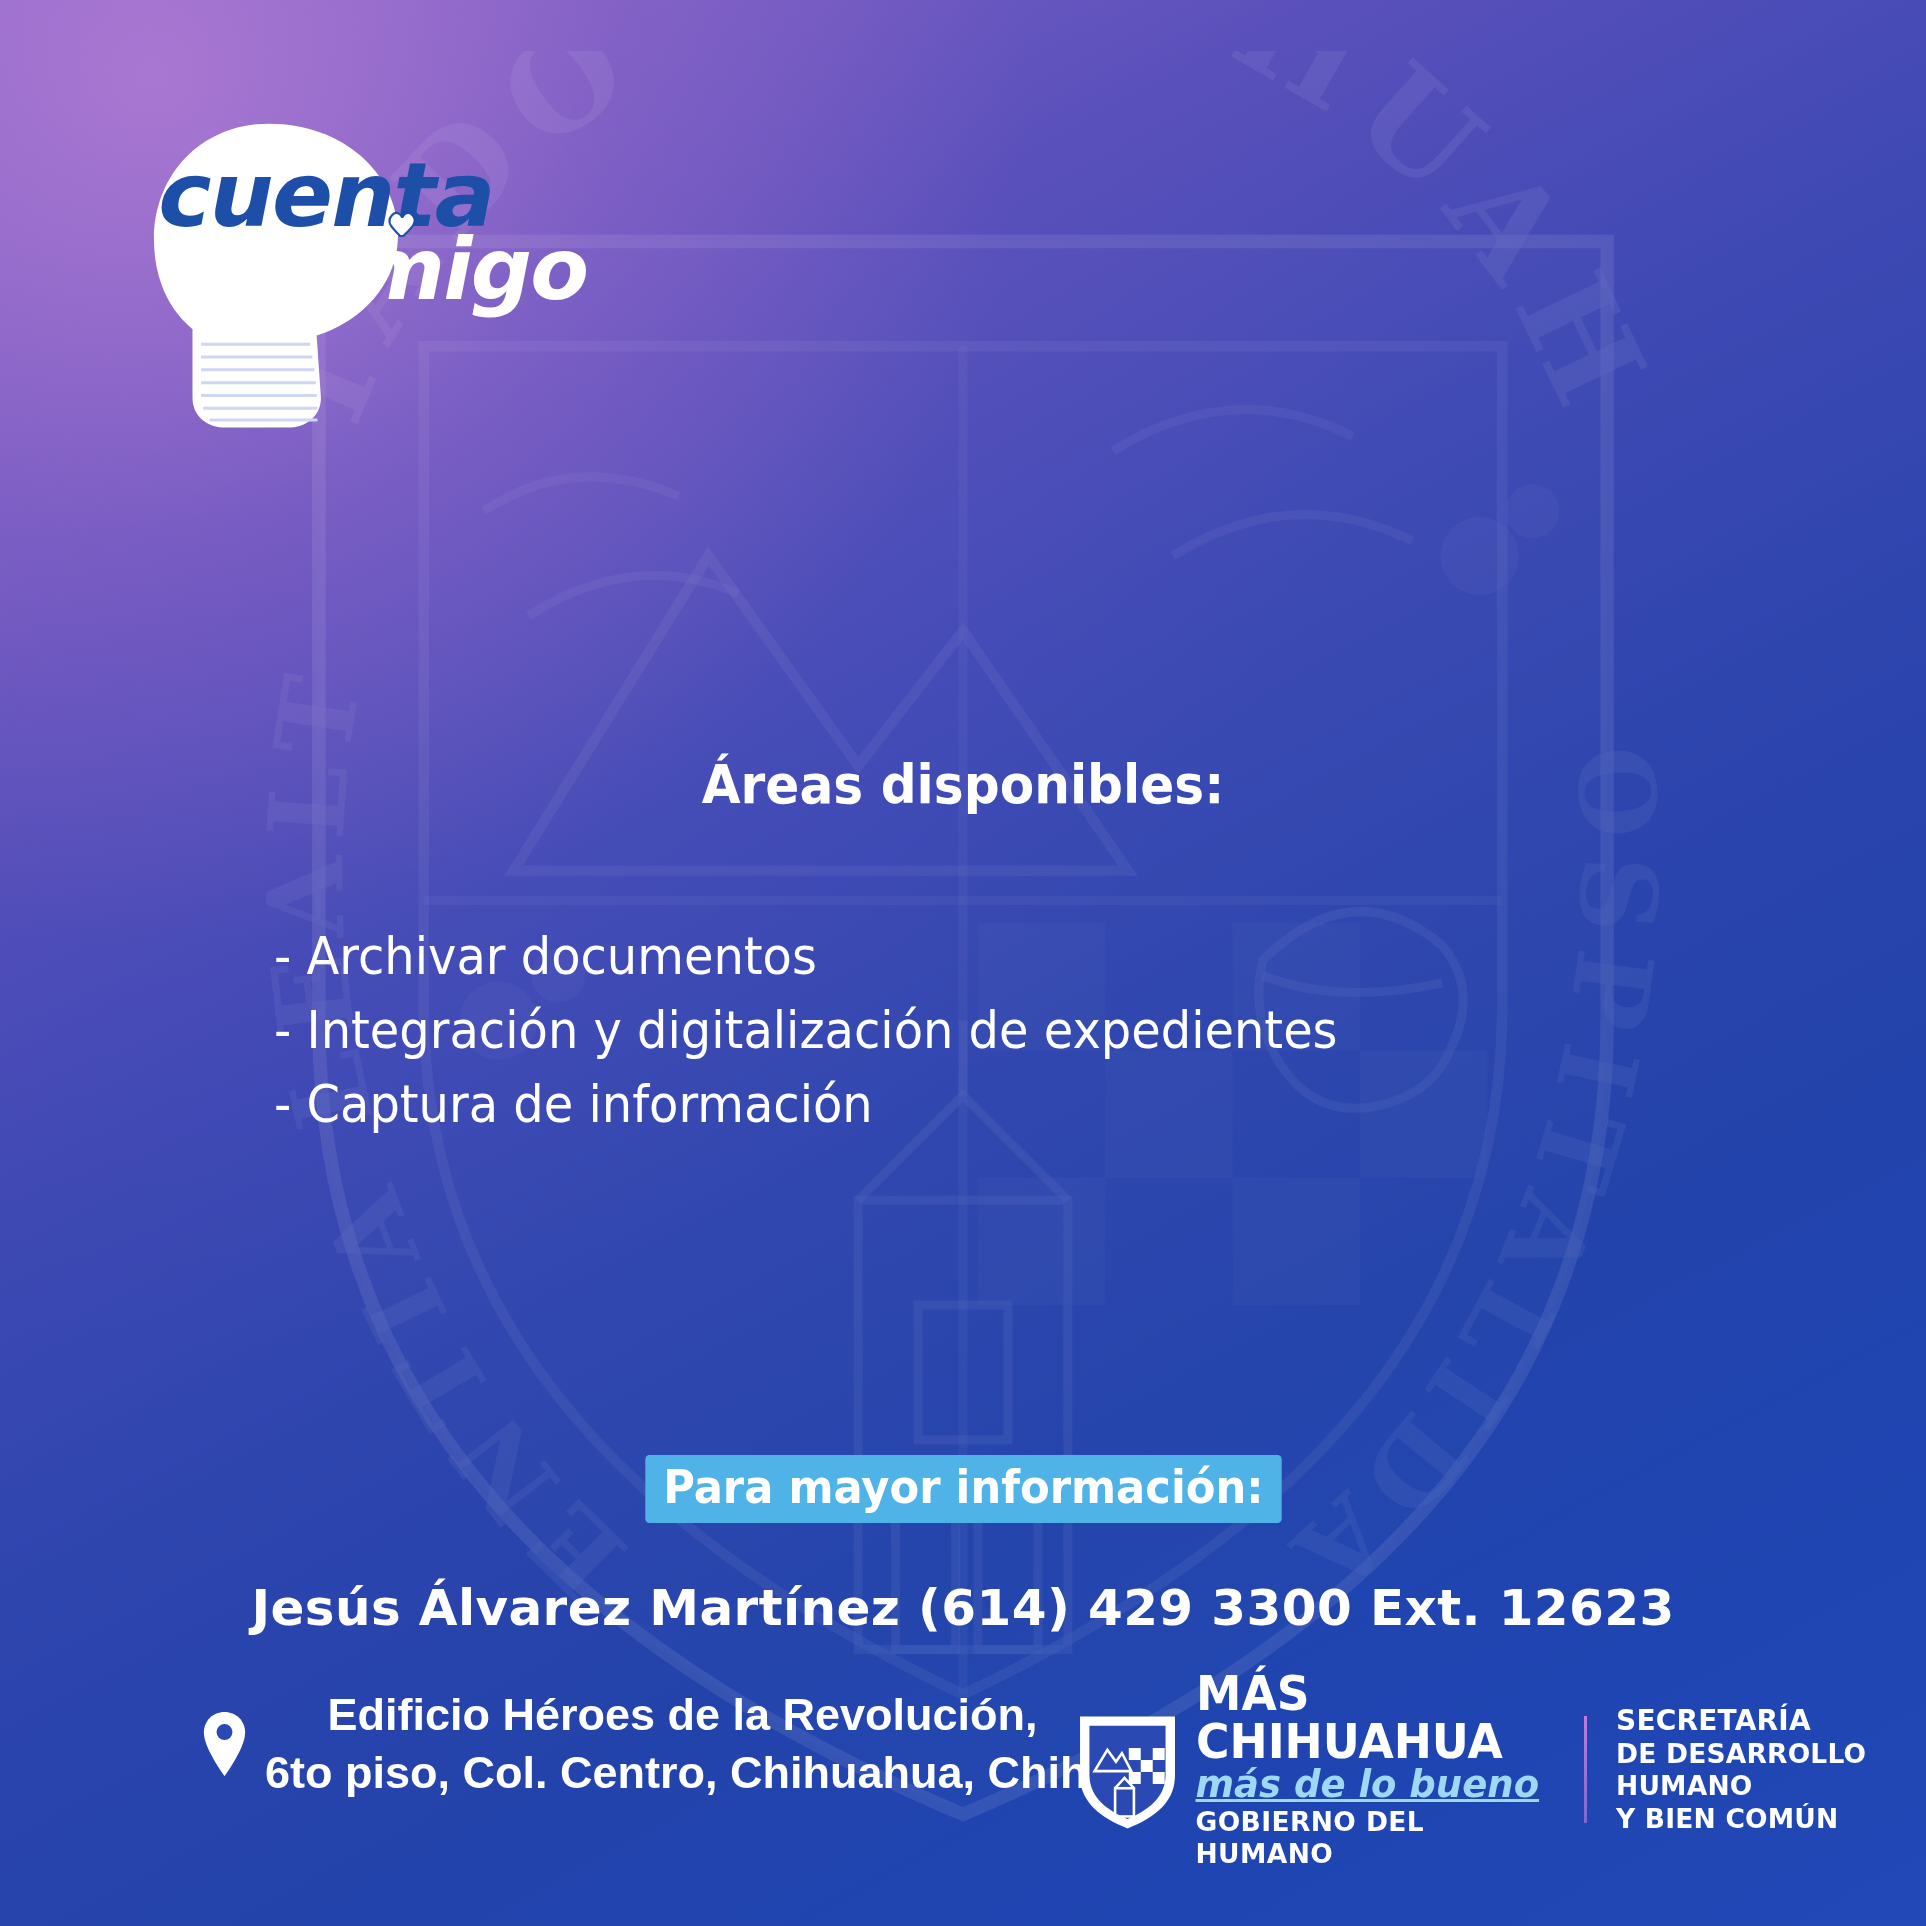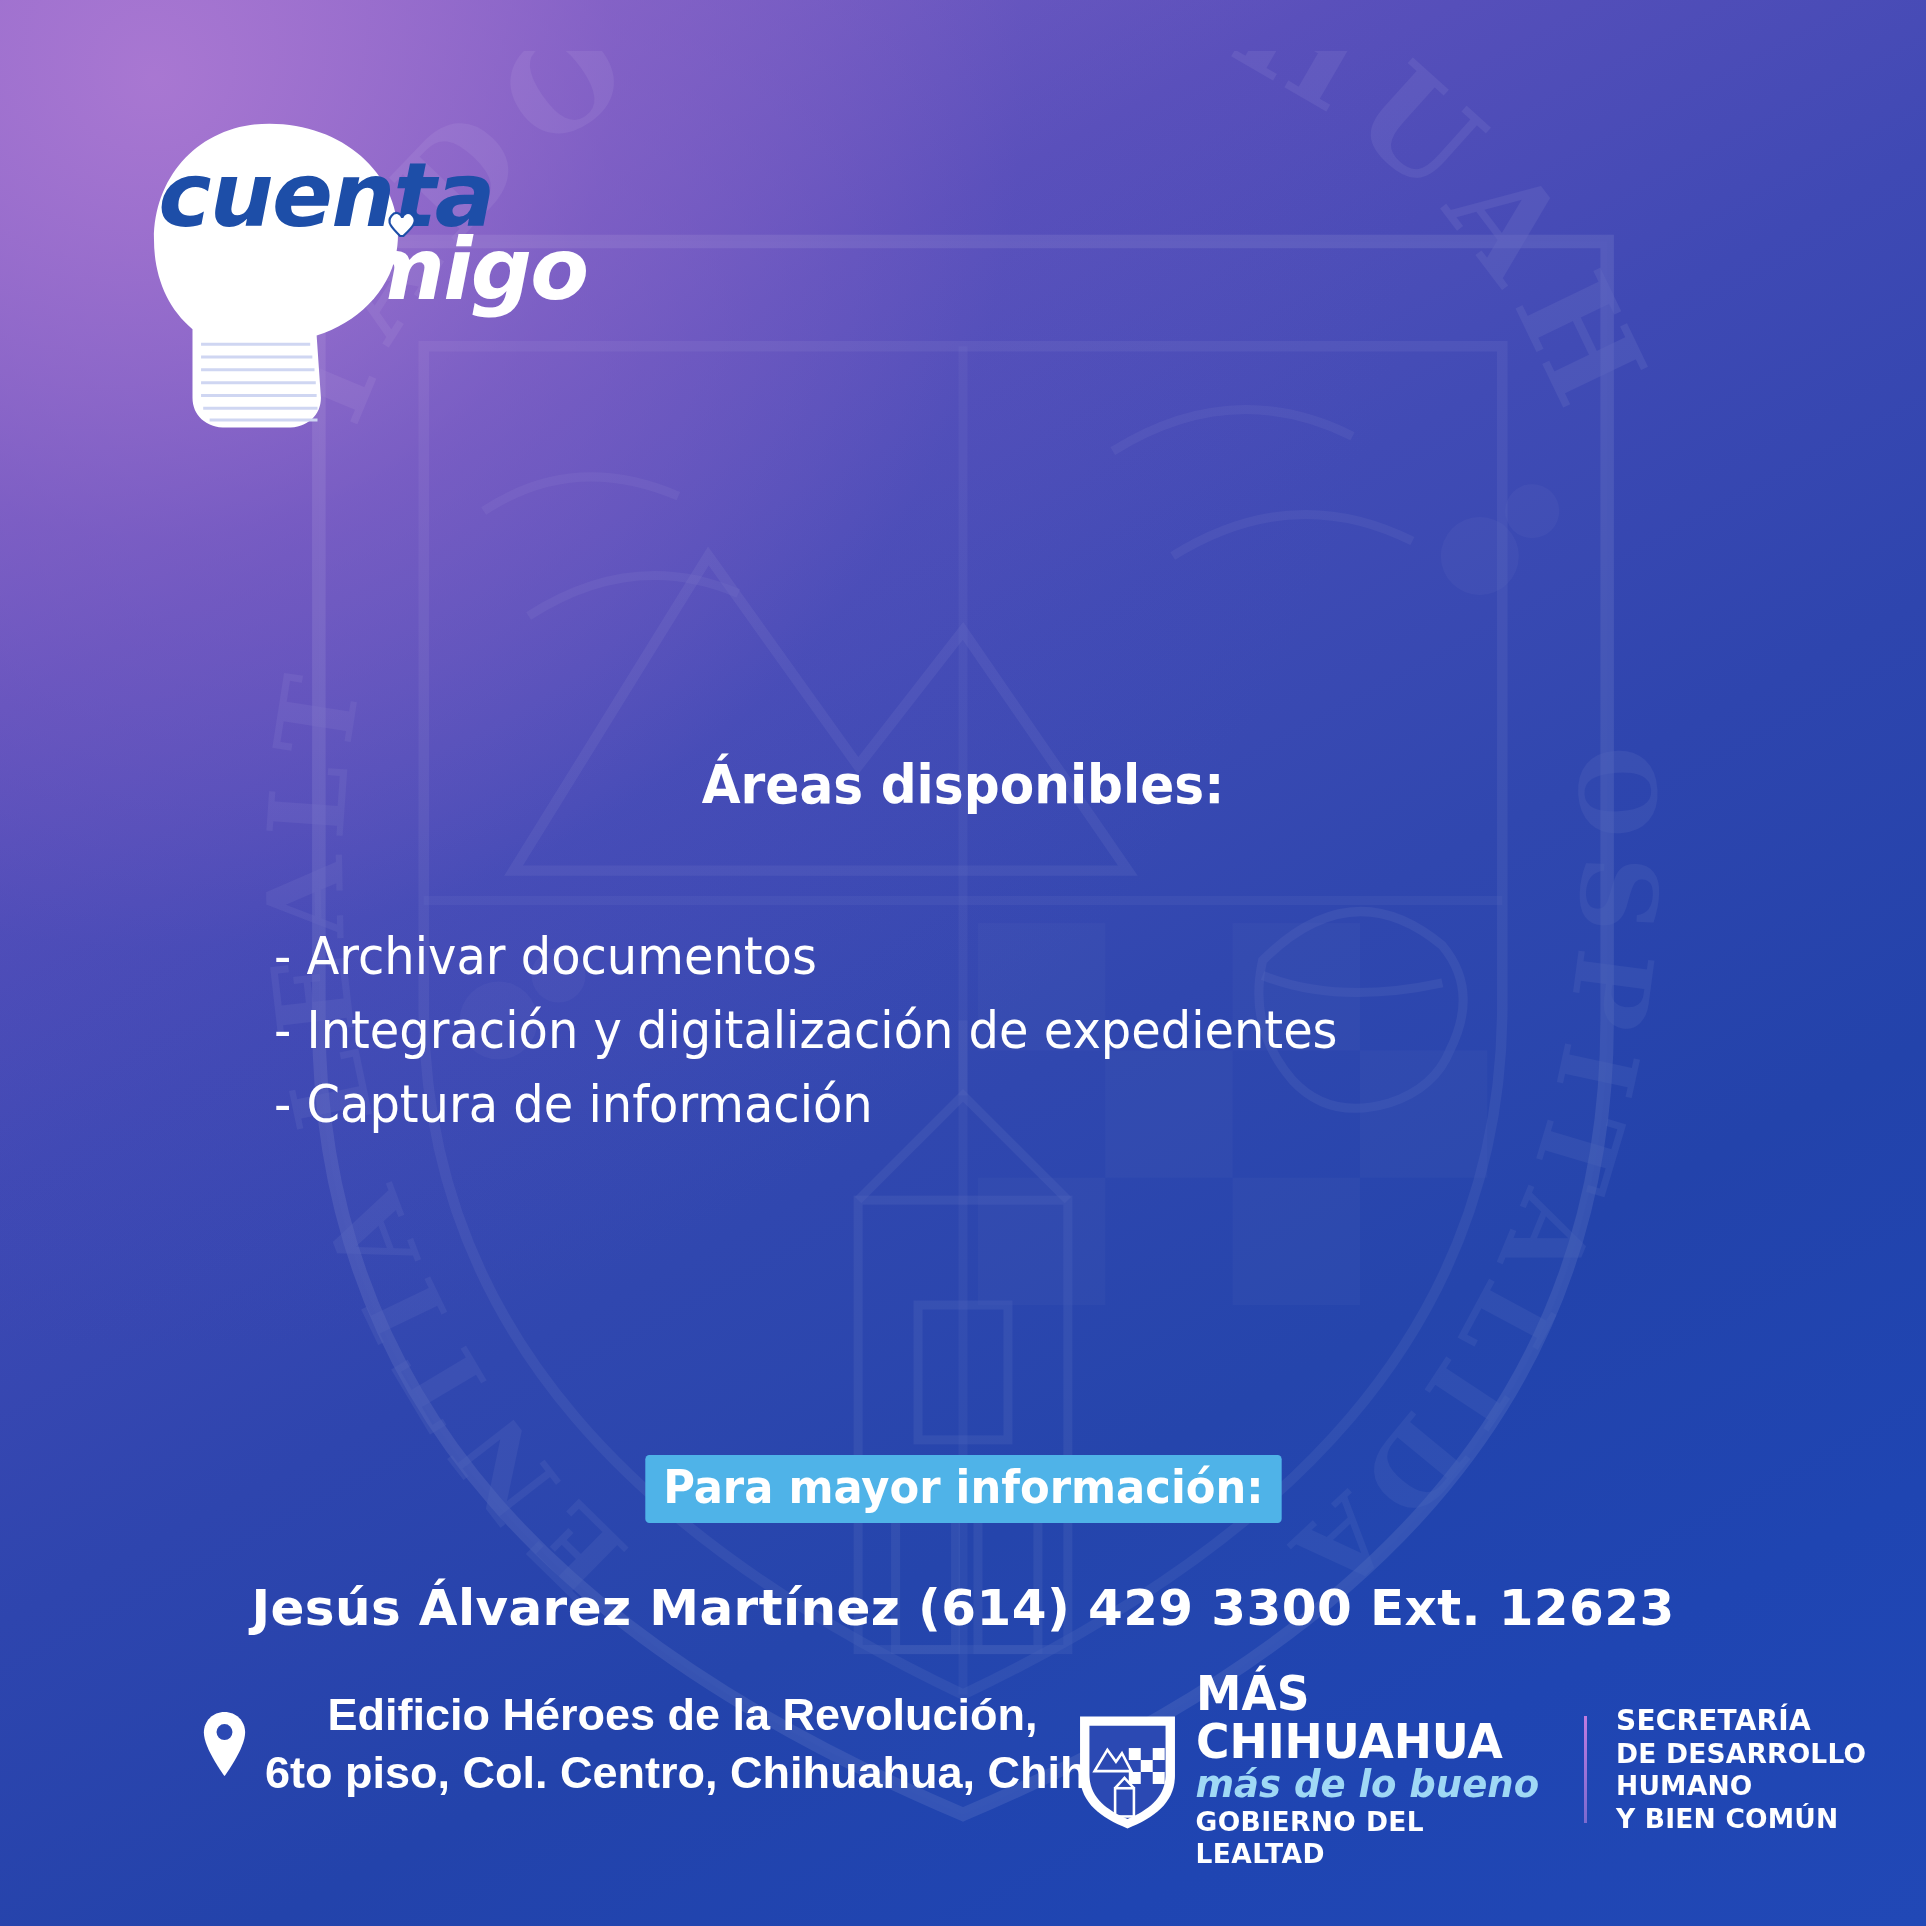--- a/index.html
+++ b/index.html
@@ -176,20 +176,21 @@
     transform: scaleX(0.95);
     transform-origin: left center;
   }
   .mas-chihuahua .l2 {
     font-family: "DejaVu Sans", sans-serif;
     font-weight: bold;
     font-style: italic;
     font-size: 37px;
     line-height: 1.1;
     color: #9fd8f5;
+    text-decoration: underline;
   }
   .mas-chihuahua .l3 {
     font-family: "DejaVu Sans", sans-serif;
     font-weight: bold;
     font-size: 26.5px;
     letter-spacing: 0.4px;
     line-height: 1.2;
   }
   .sep-bar {
     width: 4.3px;
@@ -351,21 +352,21 @@
             <rect x="184" y="152" width="28" height="28"></rect>
           </g>
           <path d="M 48 150 L 78 100 L 98 128 L 112 108 L 134 150 Z" fill="none" stroke="#ffffff" stroke-width="6"></path>
           <rect x="96" y="190" width="44" height="66" fill="none" stroke="#ffffff" stroke-width="6"></rect>
           <path d="M 96 190 L 118 166 L 140 190" fill="none" stroke="#ffffff" stroke-width="6"></path>
         </svg>
       </div>
       <div class="mas-chihuahua">
         <div class="l1">MÁS CHIHUAHUA</div>
         <div class="l2">más de lo bueno</div>
-        <div class="l3">GOBIERNO DEL LEALTAD</div>
+        <div class="l3">GOBIERNO DEL HUMANO</div>
       </div>
       <div class="sep-bar"></div>
       <div class="secretaria">
         <div class="big">SECRETARÍA</div>
         <div>DE DESARROLLO HUMANO</div>
         <div>Y BIEN COMÚN</div>
       </div>
     </div>
 
   </div>

